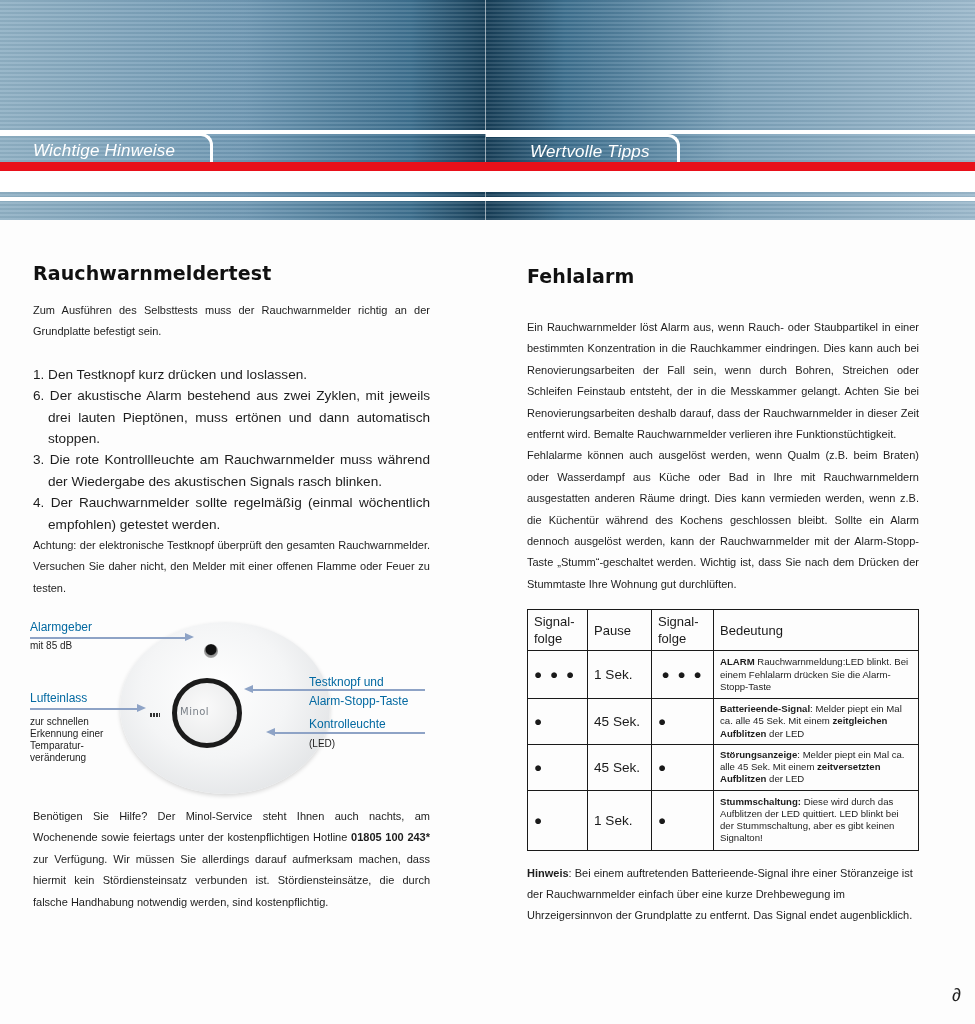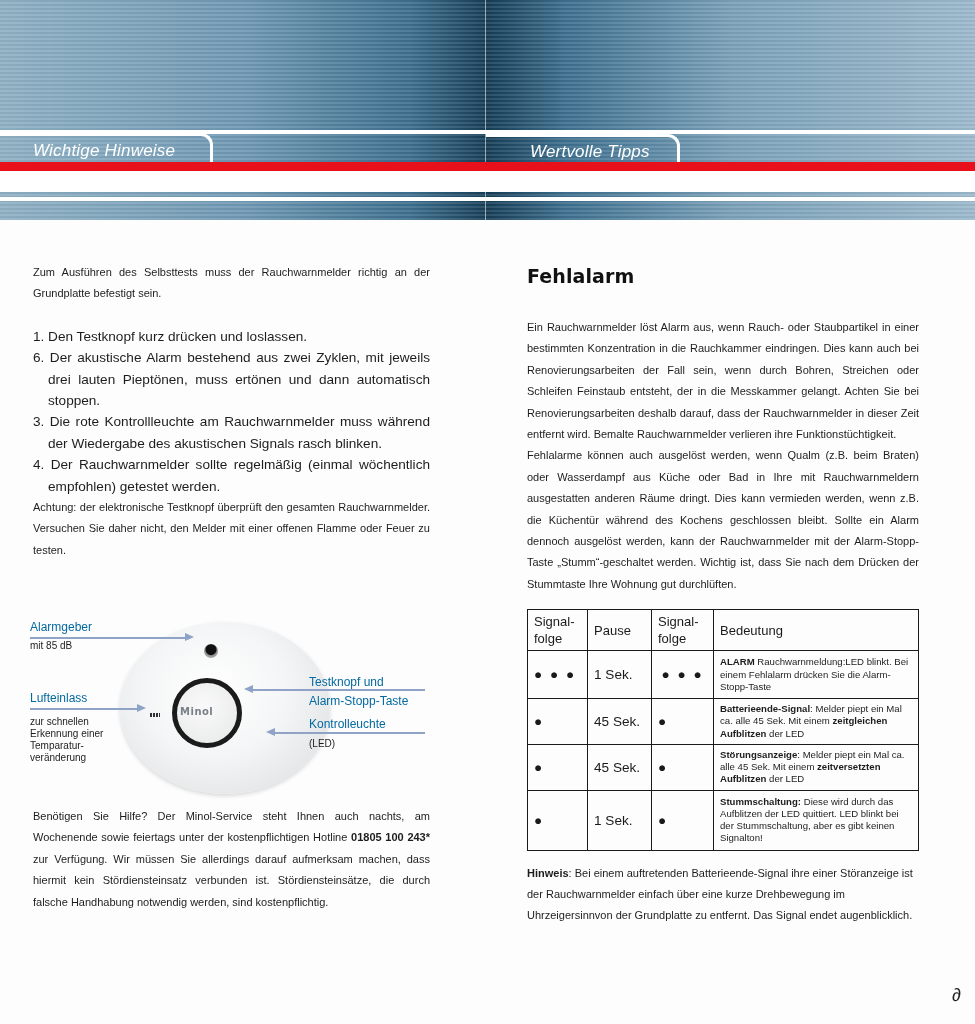--- a/index.html
+++ b/index.html
@@ -76,21 +76,21 @@
     }
     .detector .speaker {
       position: absolute; left: 84px; top: 22px; width: 14px; height: 14px; border-radius: 50%;
       background: radial-gradient(circle at 50% 40%, #111 0 45%, #8f8f8f 55%, #d0d0d0 100%);
     }
     .detector .vent {
       position: absolute; left: 30px; top: 91px; width: 10px; height: 4px;
       background: repeating-linear-gradient(90deg, #333 0 2px, transparent 2px 3px);
     }
     .detector .brand {
-      position: absolute; left: 60px; top: 84px; font-family: "DejaVu Sans", sans-serif; font-weight: bold;
+      position: absolute; left: 60px; top: 84px; font-family: "DejaVu Sans", sans-serif; font-weight: normal;
       font-size: 10px; color: #7a8088; letter-spacing: 0.5px;
     }
     .callout-line { position: absolute; height: 1.5px; background: #8ea3c6; }
     .callout-arrow {
       position: absolute; width: 0; height: 0; border-top: 4px solid transparent; border-bottom: 4px solid transparent;
     }
     .arrow-right { border-left: 9px solid #8ea3c6; }
     .arrow-left { border-right: 9px solid #8ea3c6; }
     .lbl-main { position: absolute; font-size: 12px; color: #0369a1; line-height: 16px; }
     .lbl-sub { position: absolute; font-size: 10px; color: #1d1d1d; line-height: 12.5px; }
@@ -126,20 +126,21 @@
   <div class="spine"></div>
   <div class="hdr-white-line" style="top:130px;"></div>
   <div class="tab tab-left">Wichtige Hinweise</div>
   <div class="tab tab-right">Wertvolle Tipps</div>
   <div class="red-band"></div>
   <div class="white-band"></div>
   <div class="lower-line"></div>
 </div>
 
 <div class="col col-left">
+  <h1 class="section-title">Rauchwarnmeldertest</h1>
   <p class="body">Zum Ausführen des Selbsttests muss der Rauchwarnmelder richtig an der Grundplatte befestigt sein.</p>
   <div class="gap"></div>
   <ol class="steps">
     <li>1. Den Testknopf kurz drücken und loslassen.</li>
     <li>6. Der akustische Alarm bestehend aus zwei Zyklen, mit jeweils drei lauten Pieptönen, muss ertönen und dann automatisch stoppen.</li>
     <li>3. Die rote Kontrollleuchte am Rauchwarnmelder muss während der Wiedergabe des akustischen Signals rasch blinken.</li>
     <li>4. Der Rauchwarnmelder sollte regelmäßig (einmal wöchentlich empfohlen) getestet werden.</li>
   </ol>
   <p class="body">Achtung: der elektronische Testknopf überprüft den gesamten Rauchwarnmelder. Versuchen Sie daher nicht, den Melder mit einer offenen Flamme oder Feuer zu testen.</p>
 </div>

